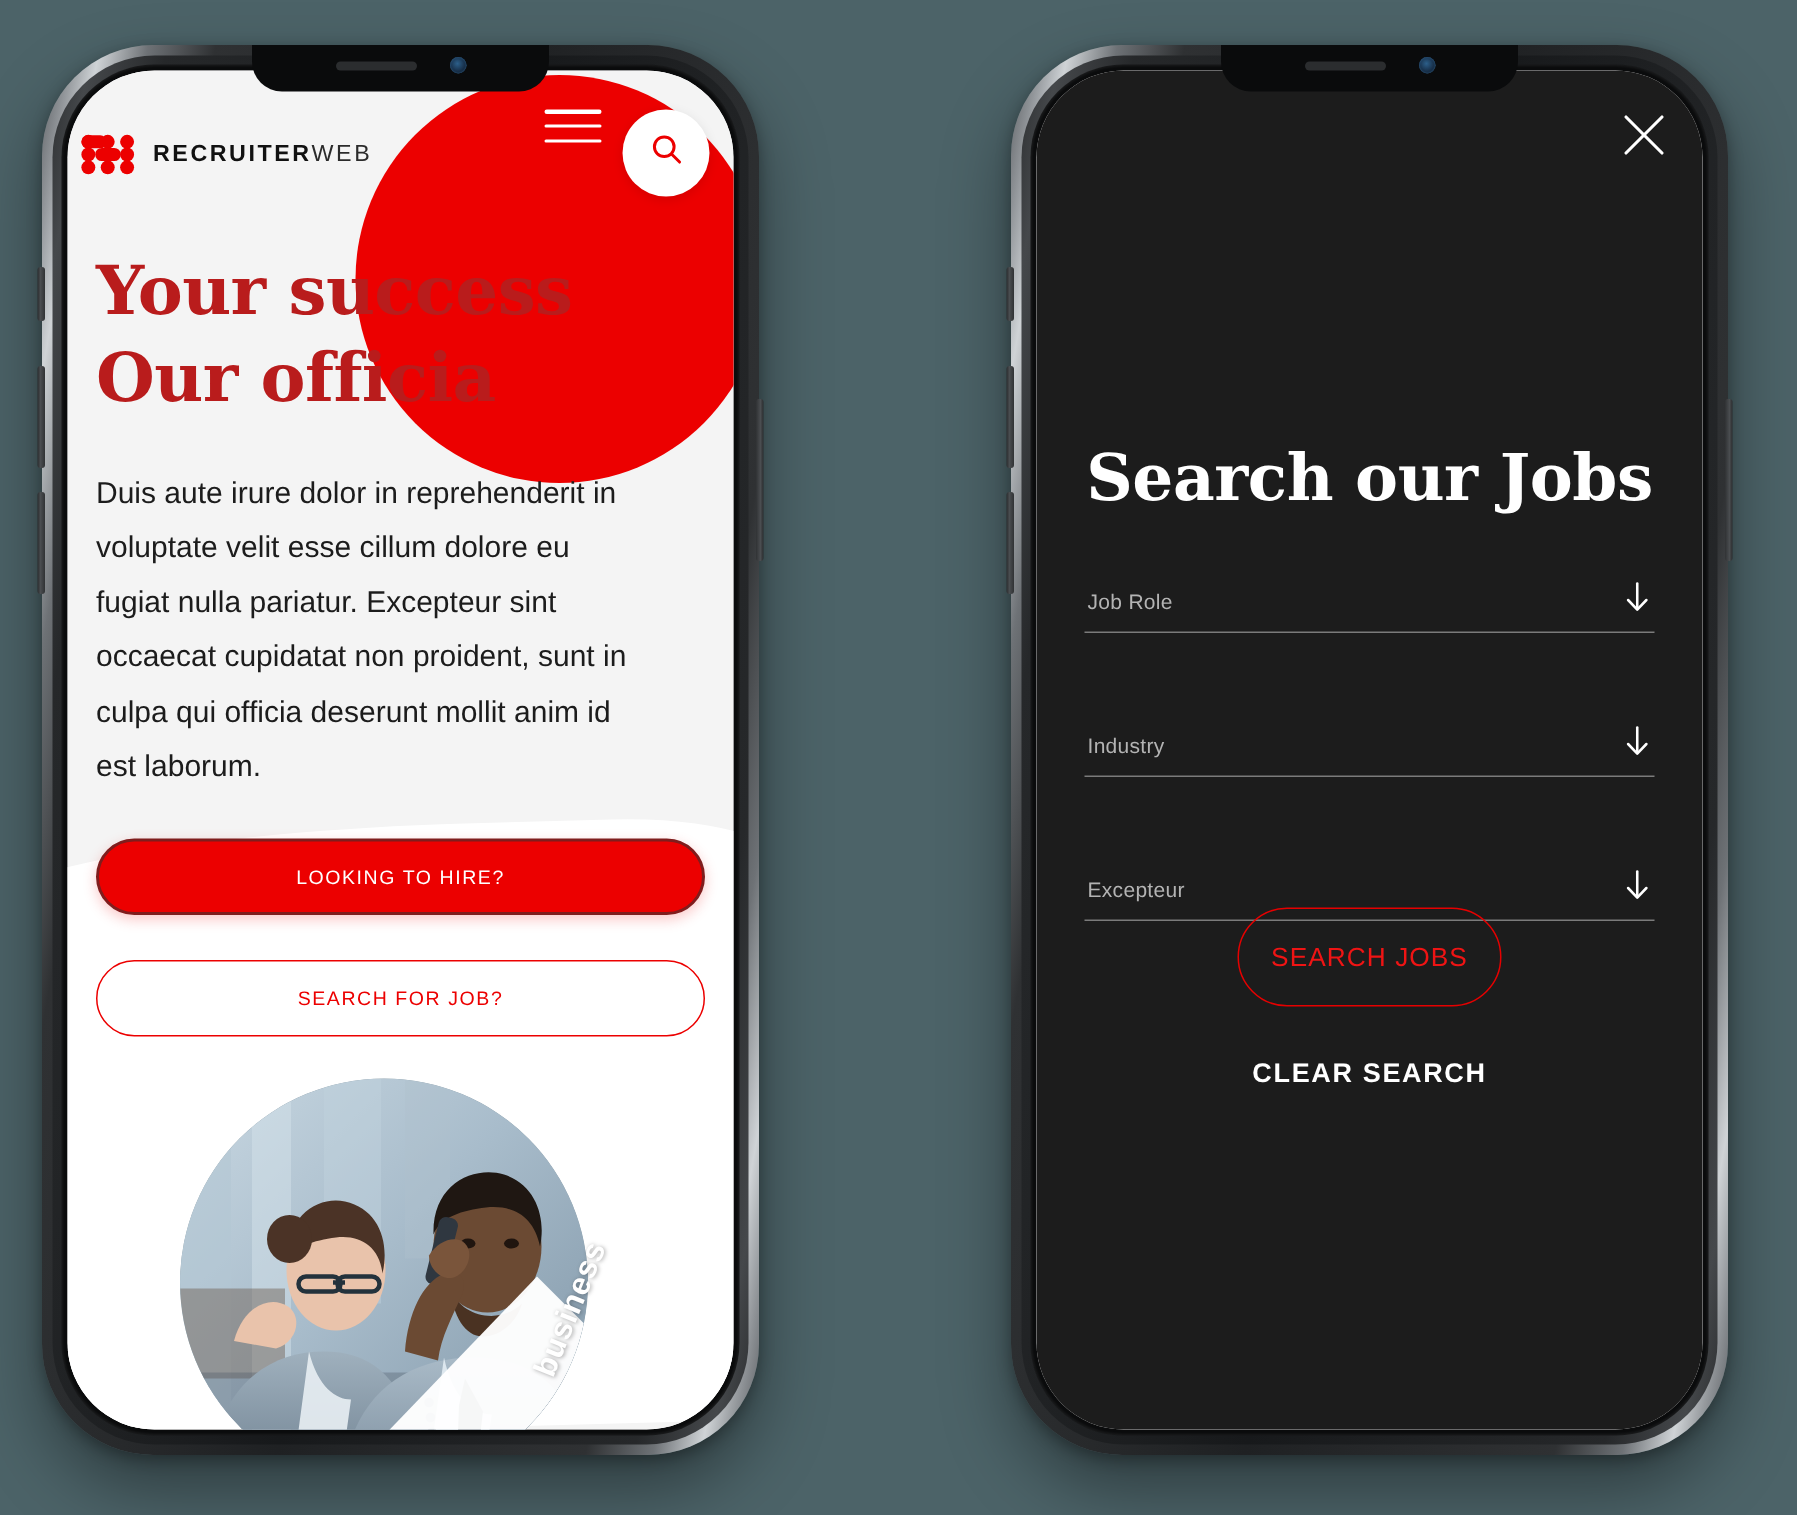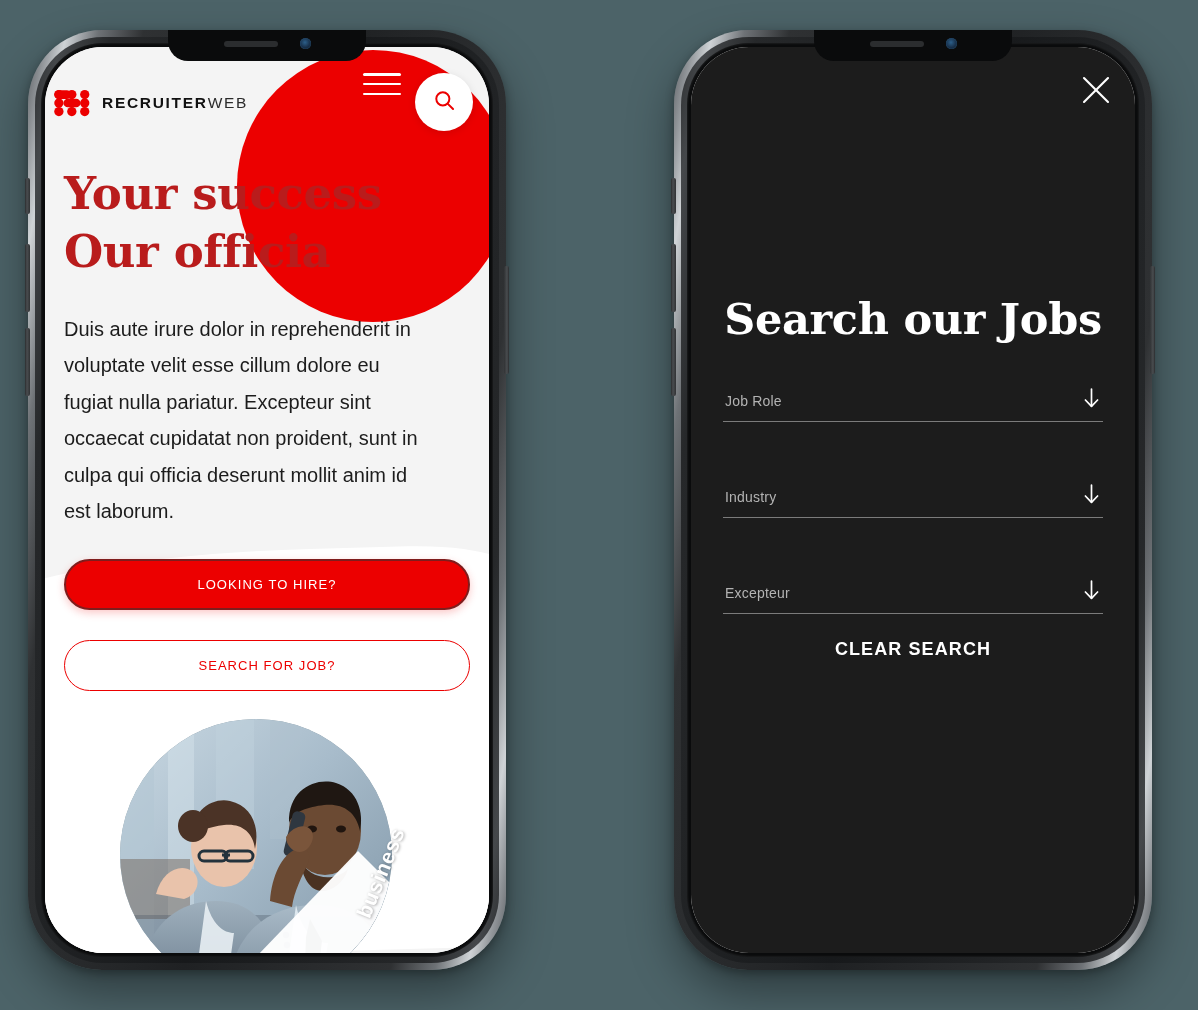--- a/index.html
+++ b/index.html
@@ -564,20 +564,21 @@
               <svg viewBox="0 0 19 22" fill="none" stroke="#ffffff" stroke-width="1.7" stroke-linecap="round" stroke-linejoin="round">
                 <line x1="9.5" y1="2" x2="9.5" y2="19"></line>
                 <polyline points="3.4,13 9.5,19.4 15.6,13"></polyline>
               </svg>
             </span>
           </div>
 
         </div>
 
         <div class="search-actions">
+          <div class="btn-search-jobs">SEARCH JOBS</div>
           <button class="btn-clear-search">CLEAR SEARCH</button>
         </div>
 
       </div>
     </div>
 
     <div class="notch">
       <div class="notch-speaker"></div>
       <div class="notch-camera"></div>
     </div>

